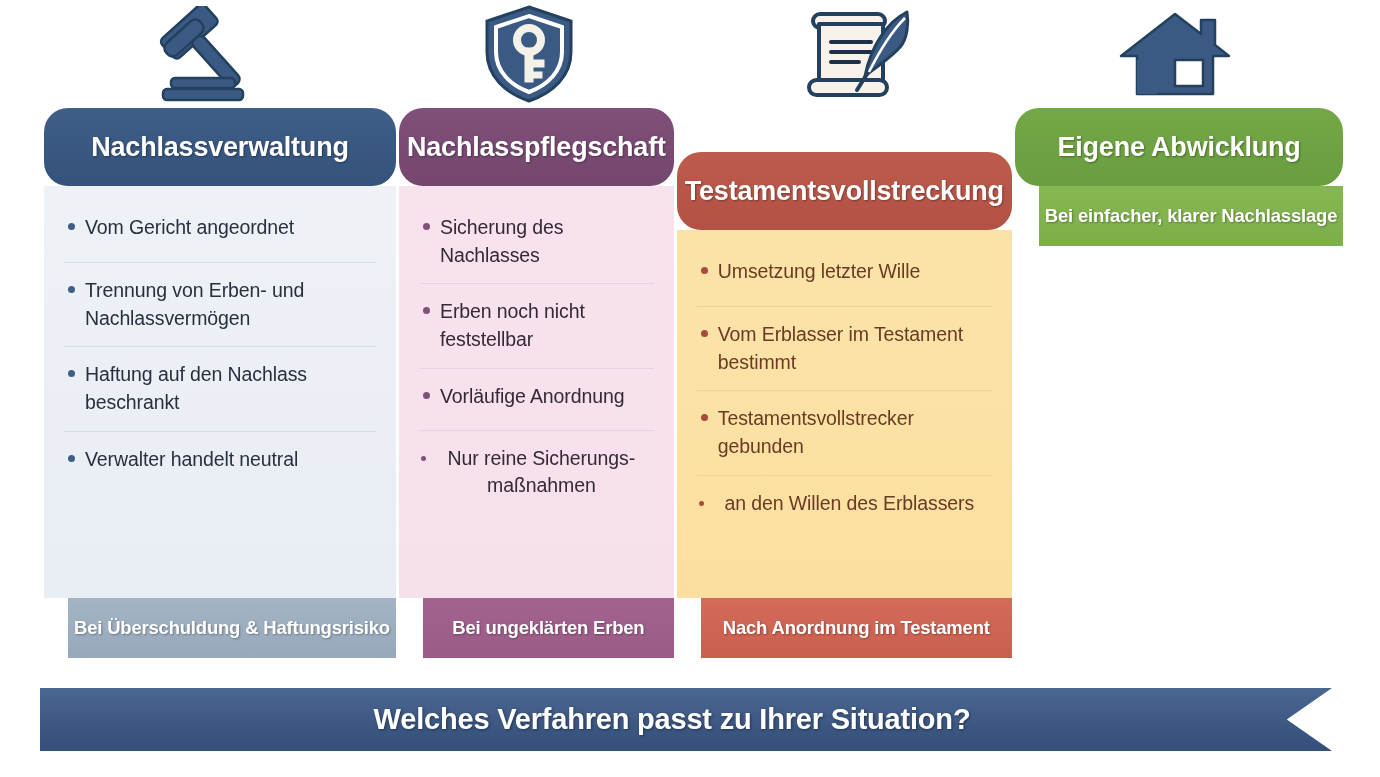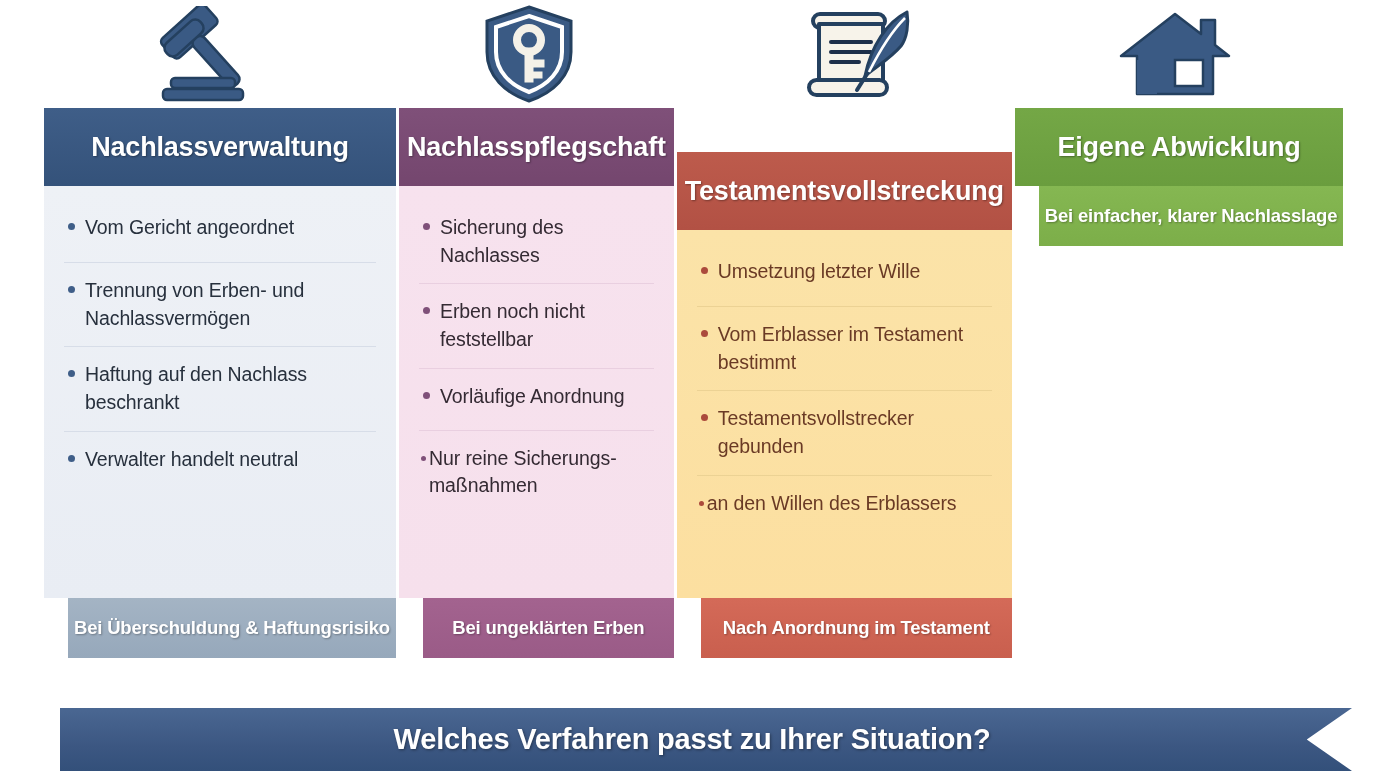--- a/index.html
+++ b/index.html
@@ -39,20 +39,21 @@
   .col{
     flex:1 1 0;
     display:flex;flex-direction:column;
     position:relative;
   }
   .col-header{
     height:78px;
     display:flex;align-items:center;justify-content:center;
     box-sizing:border-box;
     padding:0 8px;
+    border-radius:24px;
   }
   .col-header .htxt{
     color:#ffffff;
     font-size:27px;
     font-weight:bold;
     letter-spacing:-0.2px;
     text-align:center;
     text-shadow:1px 1px 2px rgba(0,0,0,.35);
     white-space:nowrap;
   }
@@ -82,21 +83,21 @@
     line-height:1.42;
     letter-spacing:-0.1px;
   }
   .bullet-item.indent{
     padding-left:0;
   }
   .bullet-item.indent .bullet-dot{
     width:5px;height:5px;margin-top:11px;margin-left:2px;margin-right:7px;
   }
   .bullet-item.indent .bullet-text{
-    text-align:left;
+    text-align:center;
     width:100%;
     margin-left:-4px;
   }
   .col-footer{
     height:60px;
     display:flex;align-items:center;justify-content:center;
     box-sizing:border-box;
     padding:0 6px;
     margin-left:24px;
   }
@@ -135,26 +136,26 @@
   .col-4 .col-header{background:linear-gradient(180deg,#74a746 0%,#6a9d3e 100%);}
   .col-4 .col-body{background:linear-gradient(180deg,#e8efd8 0%,#e6eed5 100%);}
   .col-4 .bullet-dot{background:#5f7a47;}
   .col-4 .bullet-text{color:#2e3528;}
   .col-4 .bullet-item + .bullet-item{border-top-color:#d5e1bf;}
   .col-4 .col-footer{background:linear-gradient(180deg,#85b752 0%,#7cae49 100%);}
 
   
   .ribbon{
     position:absolute;
-    left:60px;top:688px;
+    left:40px;top:688px;
     width:1292px;height:63px;
     background:linear-gradient(180deg,#4a6792 0%,#3c5782 60%,#33507a 100%);
     -webkit-clip-path:polygon(0 0, 100% 0, 96.5% 50%, 100% 100%, 0 100%);
     clip-path:polygon(0 0, 100% 0, 96.5% 50%, 100% 100%, 0 100%);
-    display:flex;align-items:center;justify-content:center;margin-top:20px;
+    display:flex;align-items:center;justify-content:center;
   }
   .ribbon .rtxt{
     color:#ffffff;
     font-size:29px;
     font-weight:bold;
     letter-spacing:-0.2px;
     text-shadow:1px 1px 3px rgba(0,0,0,.4);
     margin-left:-28px;
   }
 </style>

